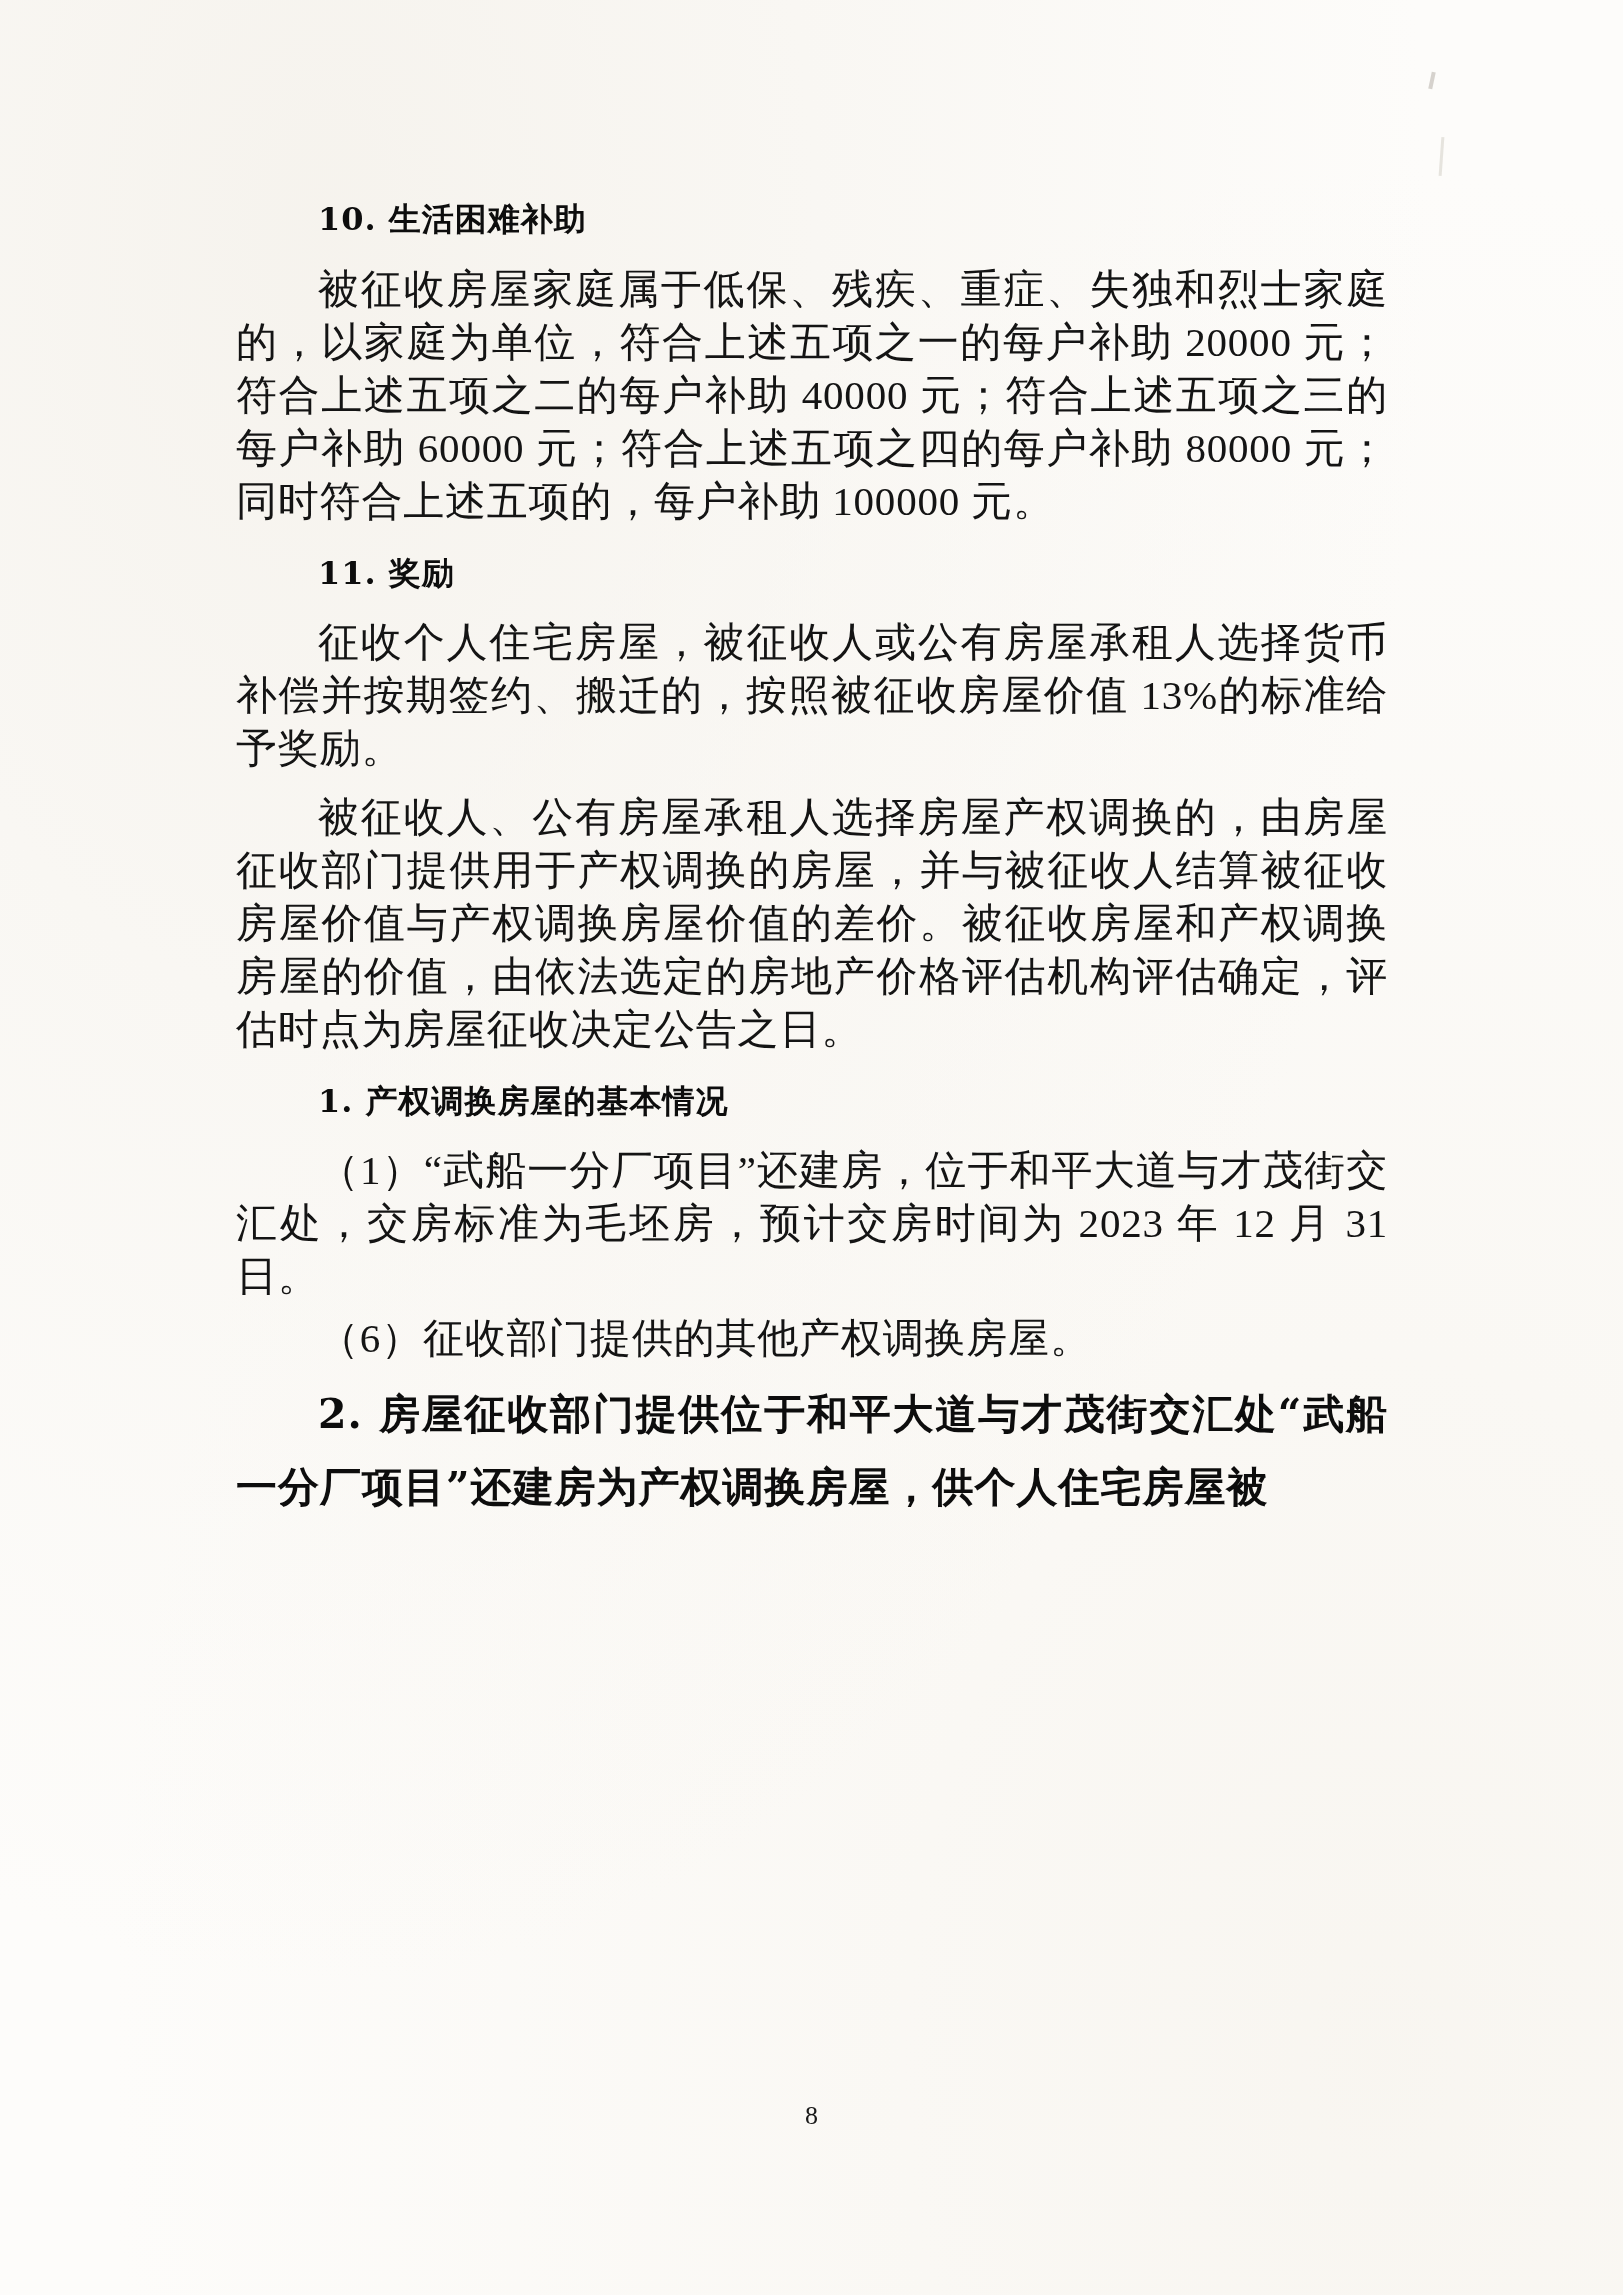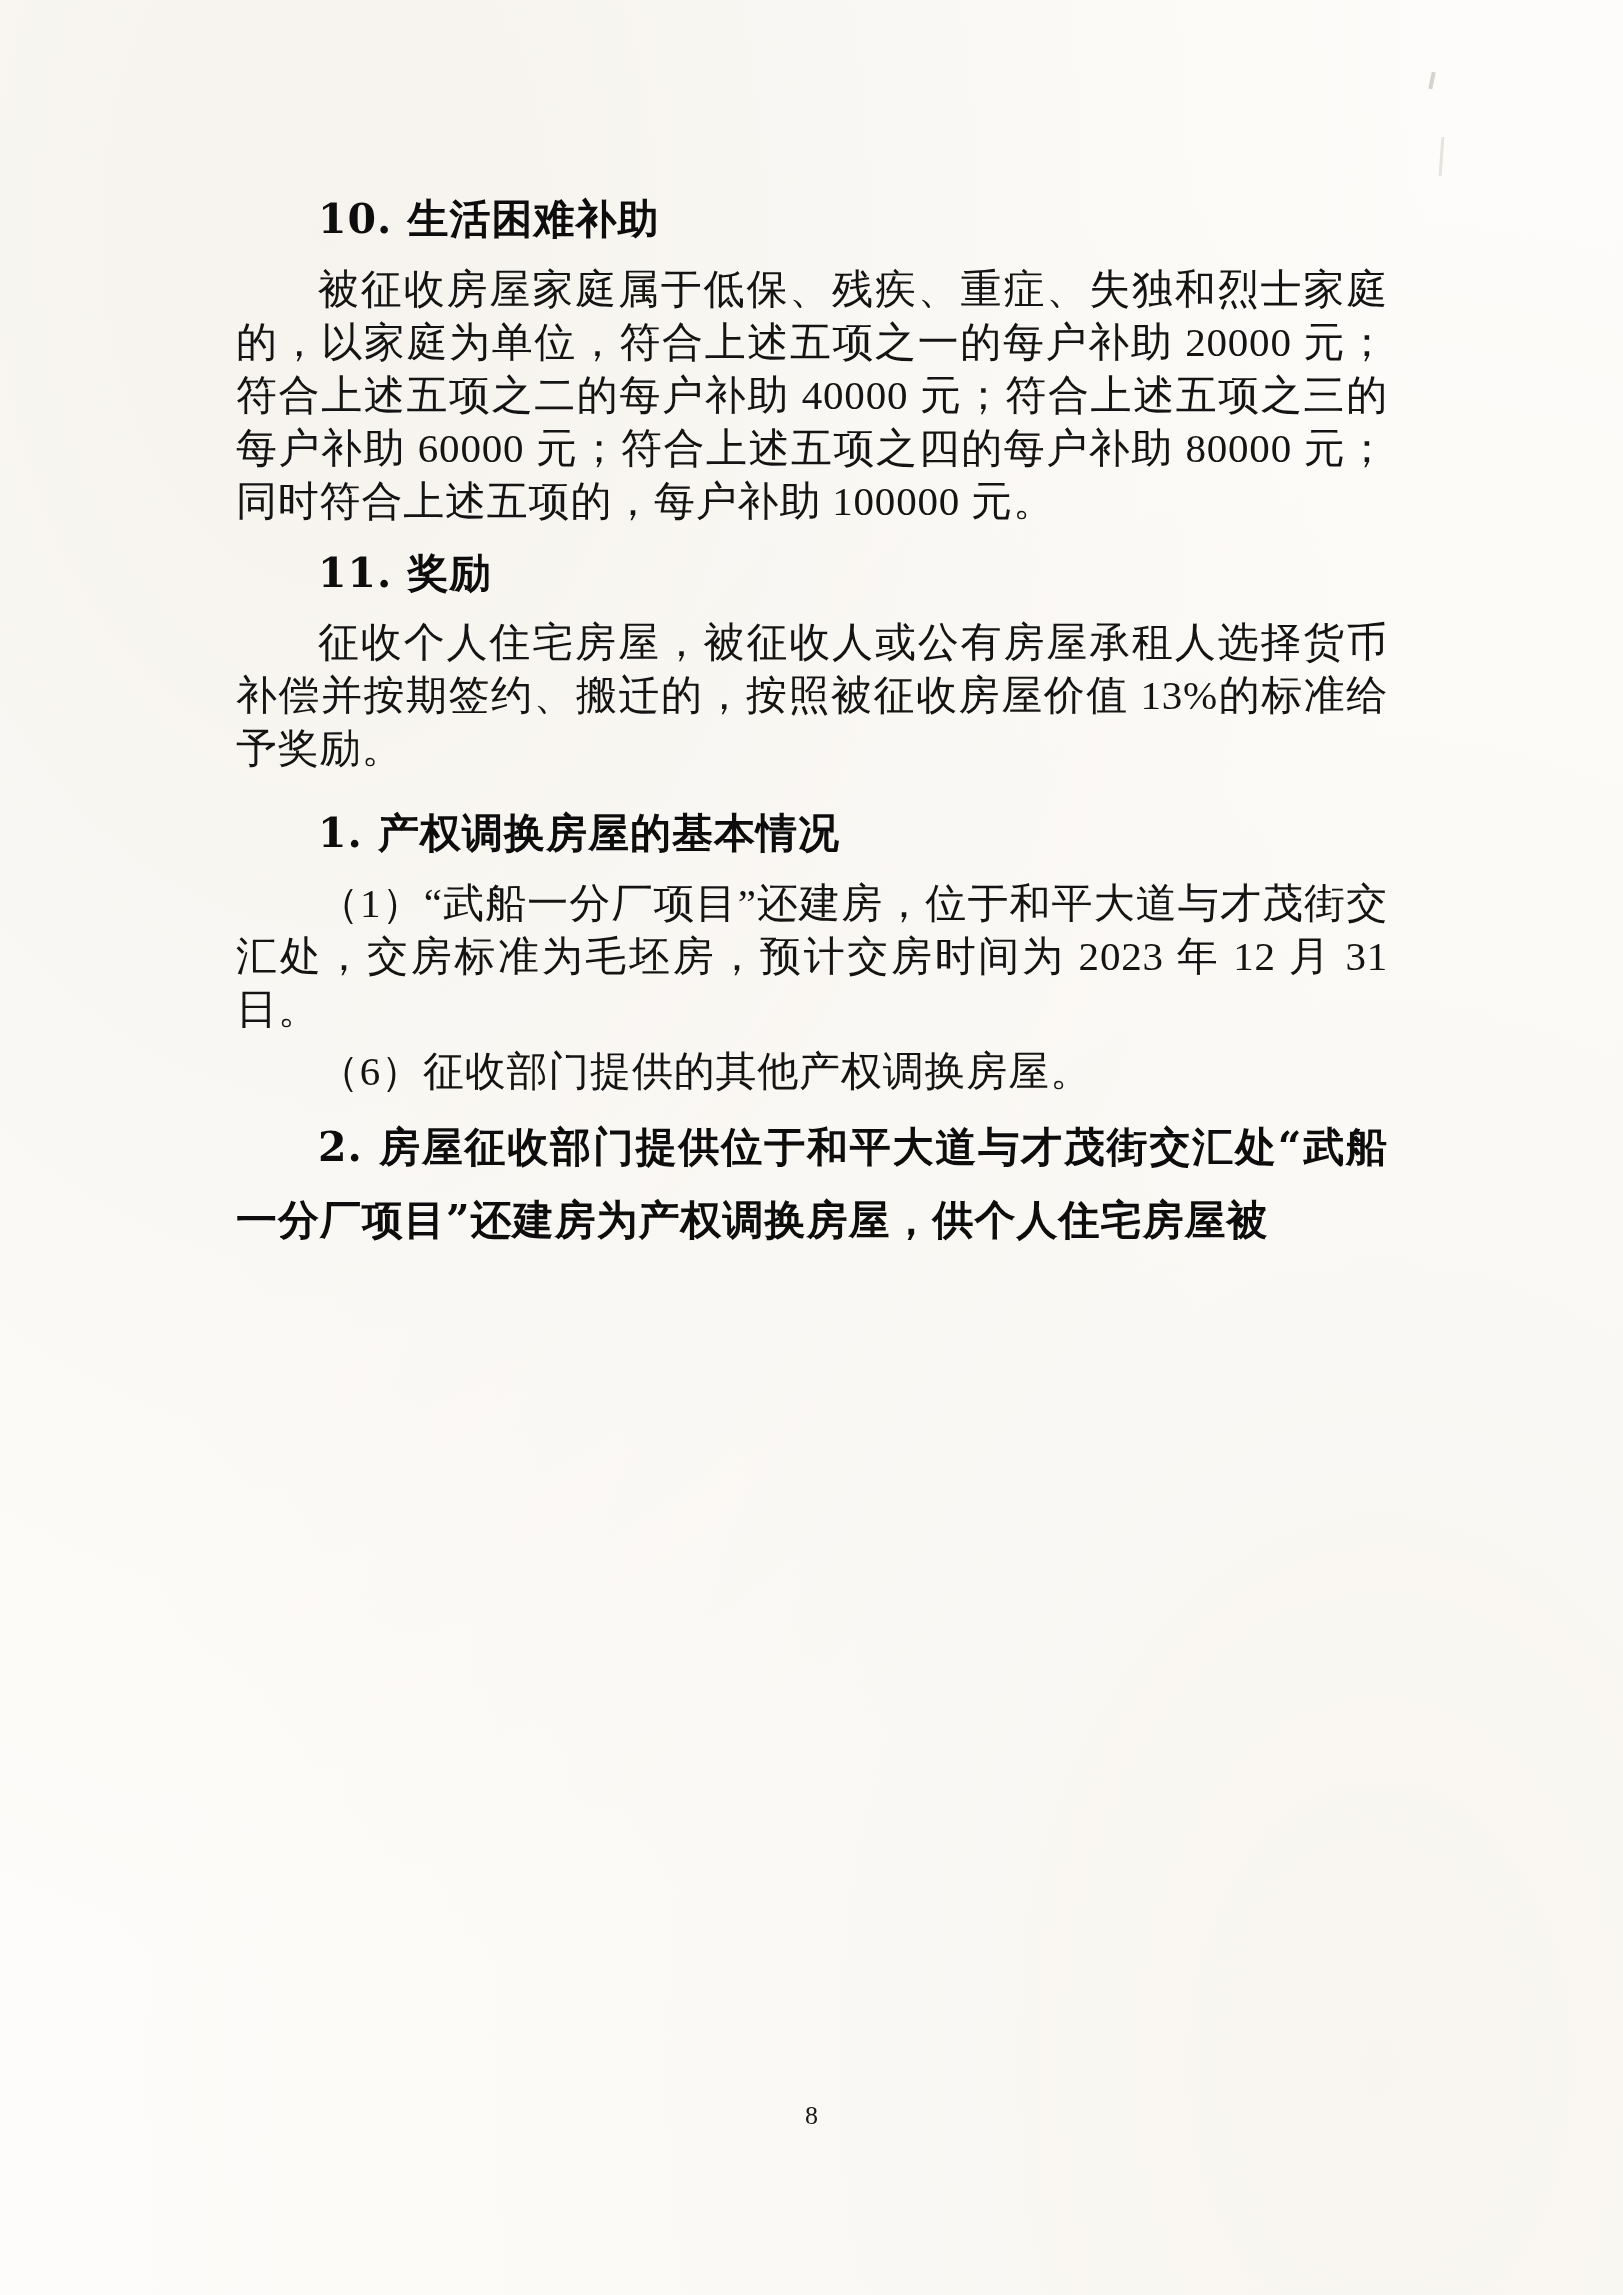--- a/index.html
+++ b/index.html
@@ -41,21 +41,21 @@
     text-justify: inter-ideograph;
     margin: 0 0 2.6px 0;
     letter-spacing: 0.8px;
   }
   .indent {
     text-indent: 82px;
   }
   .heading {
     font-family: "DejaVu Serif", serif;
     font-weight: bold;
-    font-size: 41px;
+    font-size: 32px;
     line-height: 73px;
     color: #0d0d0d;
     margin: 0;
     text-indent: 82px;
     letter-spacing: 1px;
   }
   .heading-block {
     font-family: "DejaVu Serif", serif;
     font-weight: bold;
     font-size: 41px;
@@ -114,20 +114,21 @@
     <div class="gap-sm"></div>
     <div class="para indent">被征收房屋家庭属于低保、残疾、重症、失独和烈士家庭的，以家庭为单位，符合上述五项之一的每户补助 20000 元；符合上述五项之二的每户补助 40000 元；符合上述五项之三的每户补助 60000 元；符合上述五项之四的每户补助 80000 元；同时符合上述五项的，每户补助 100000 元。</div>
 
     <div class="gap-sm"></div>
     <div class="heading">11. 奖励</div>
     <div class="gap-sm"></div>
     <div class="para indent">征收个人住宅房屋，被征收人或公有房屋承租人选择货币补偿并按期签约、搬迁的，按照被征收房屋价值 13%的标准给予奖励。</div>
 
     <div class="gap-sm"></div>
     <div class="gap-sm"></div>
+    <div class="para indent">被征收人、公有房屋承租人选择房屋产权调换的，由房屋征收部门提供用于产权调换的房屋，并与被征收人结算被征收房屋价值与产权调换房屋价值的差价。被征收房屋和产权调换房屋的价值，由依法选定的房地产价格评估机构评估确定，评估时点为房屋征收决定公告之日。</div>
 
     <div class="gap-sm"></div>
     <div class="heading">1. 产权调换房屋的基本情况</div>
     <div class="gap-sm"></div>
     <div class="para indent">（1）“武船一分厂项目”还建房，位于和平大道与才茂街交汇处，交房标准为毛坯房，预计交房时间为 2023 年 12 月 31 日。</div>
     <div class="gap-sm"></div>
     <div class="para indent">（6）征收部门提供的其他产权调换房屋。</div>
 
     <div class="gap-md"></div>
     <div class="heading-block">2. 房屋征收部门提供位于和平大道与才茂街交汇处“武船一分厂项目”还建房为产权调换房屋，供个人住宅房屋被</div>

